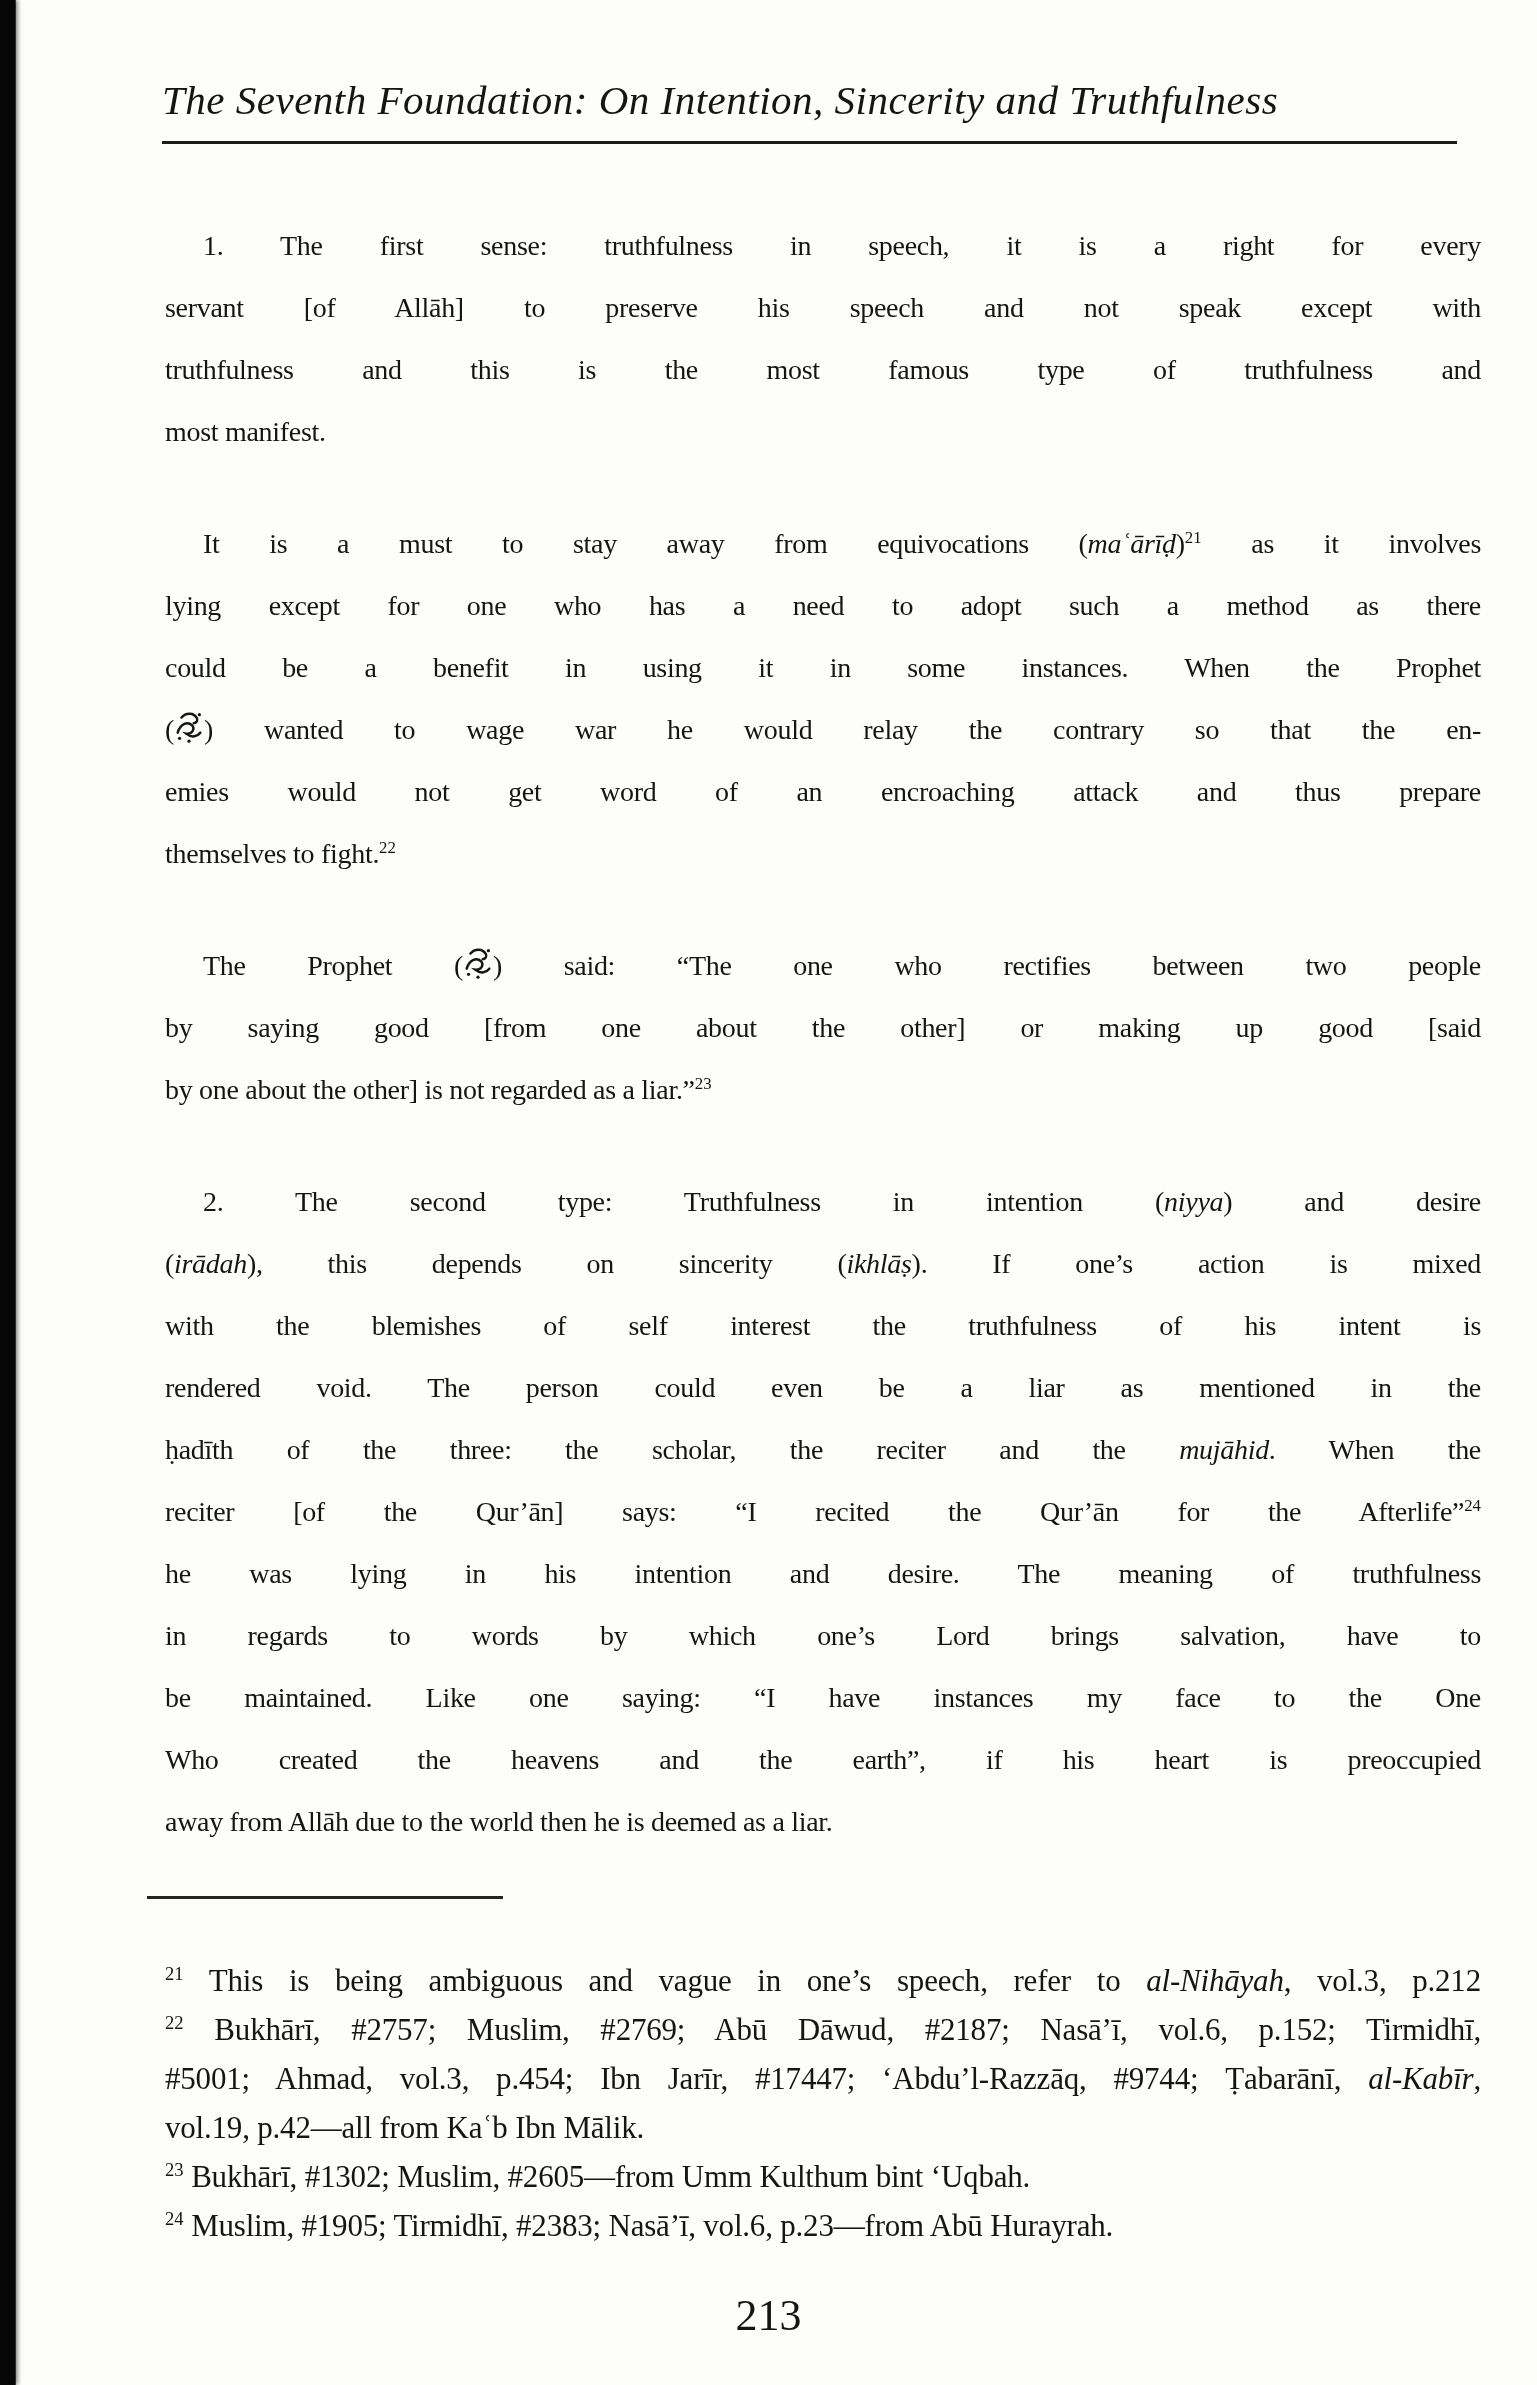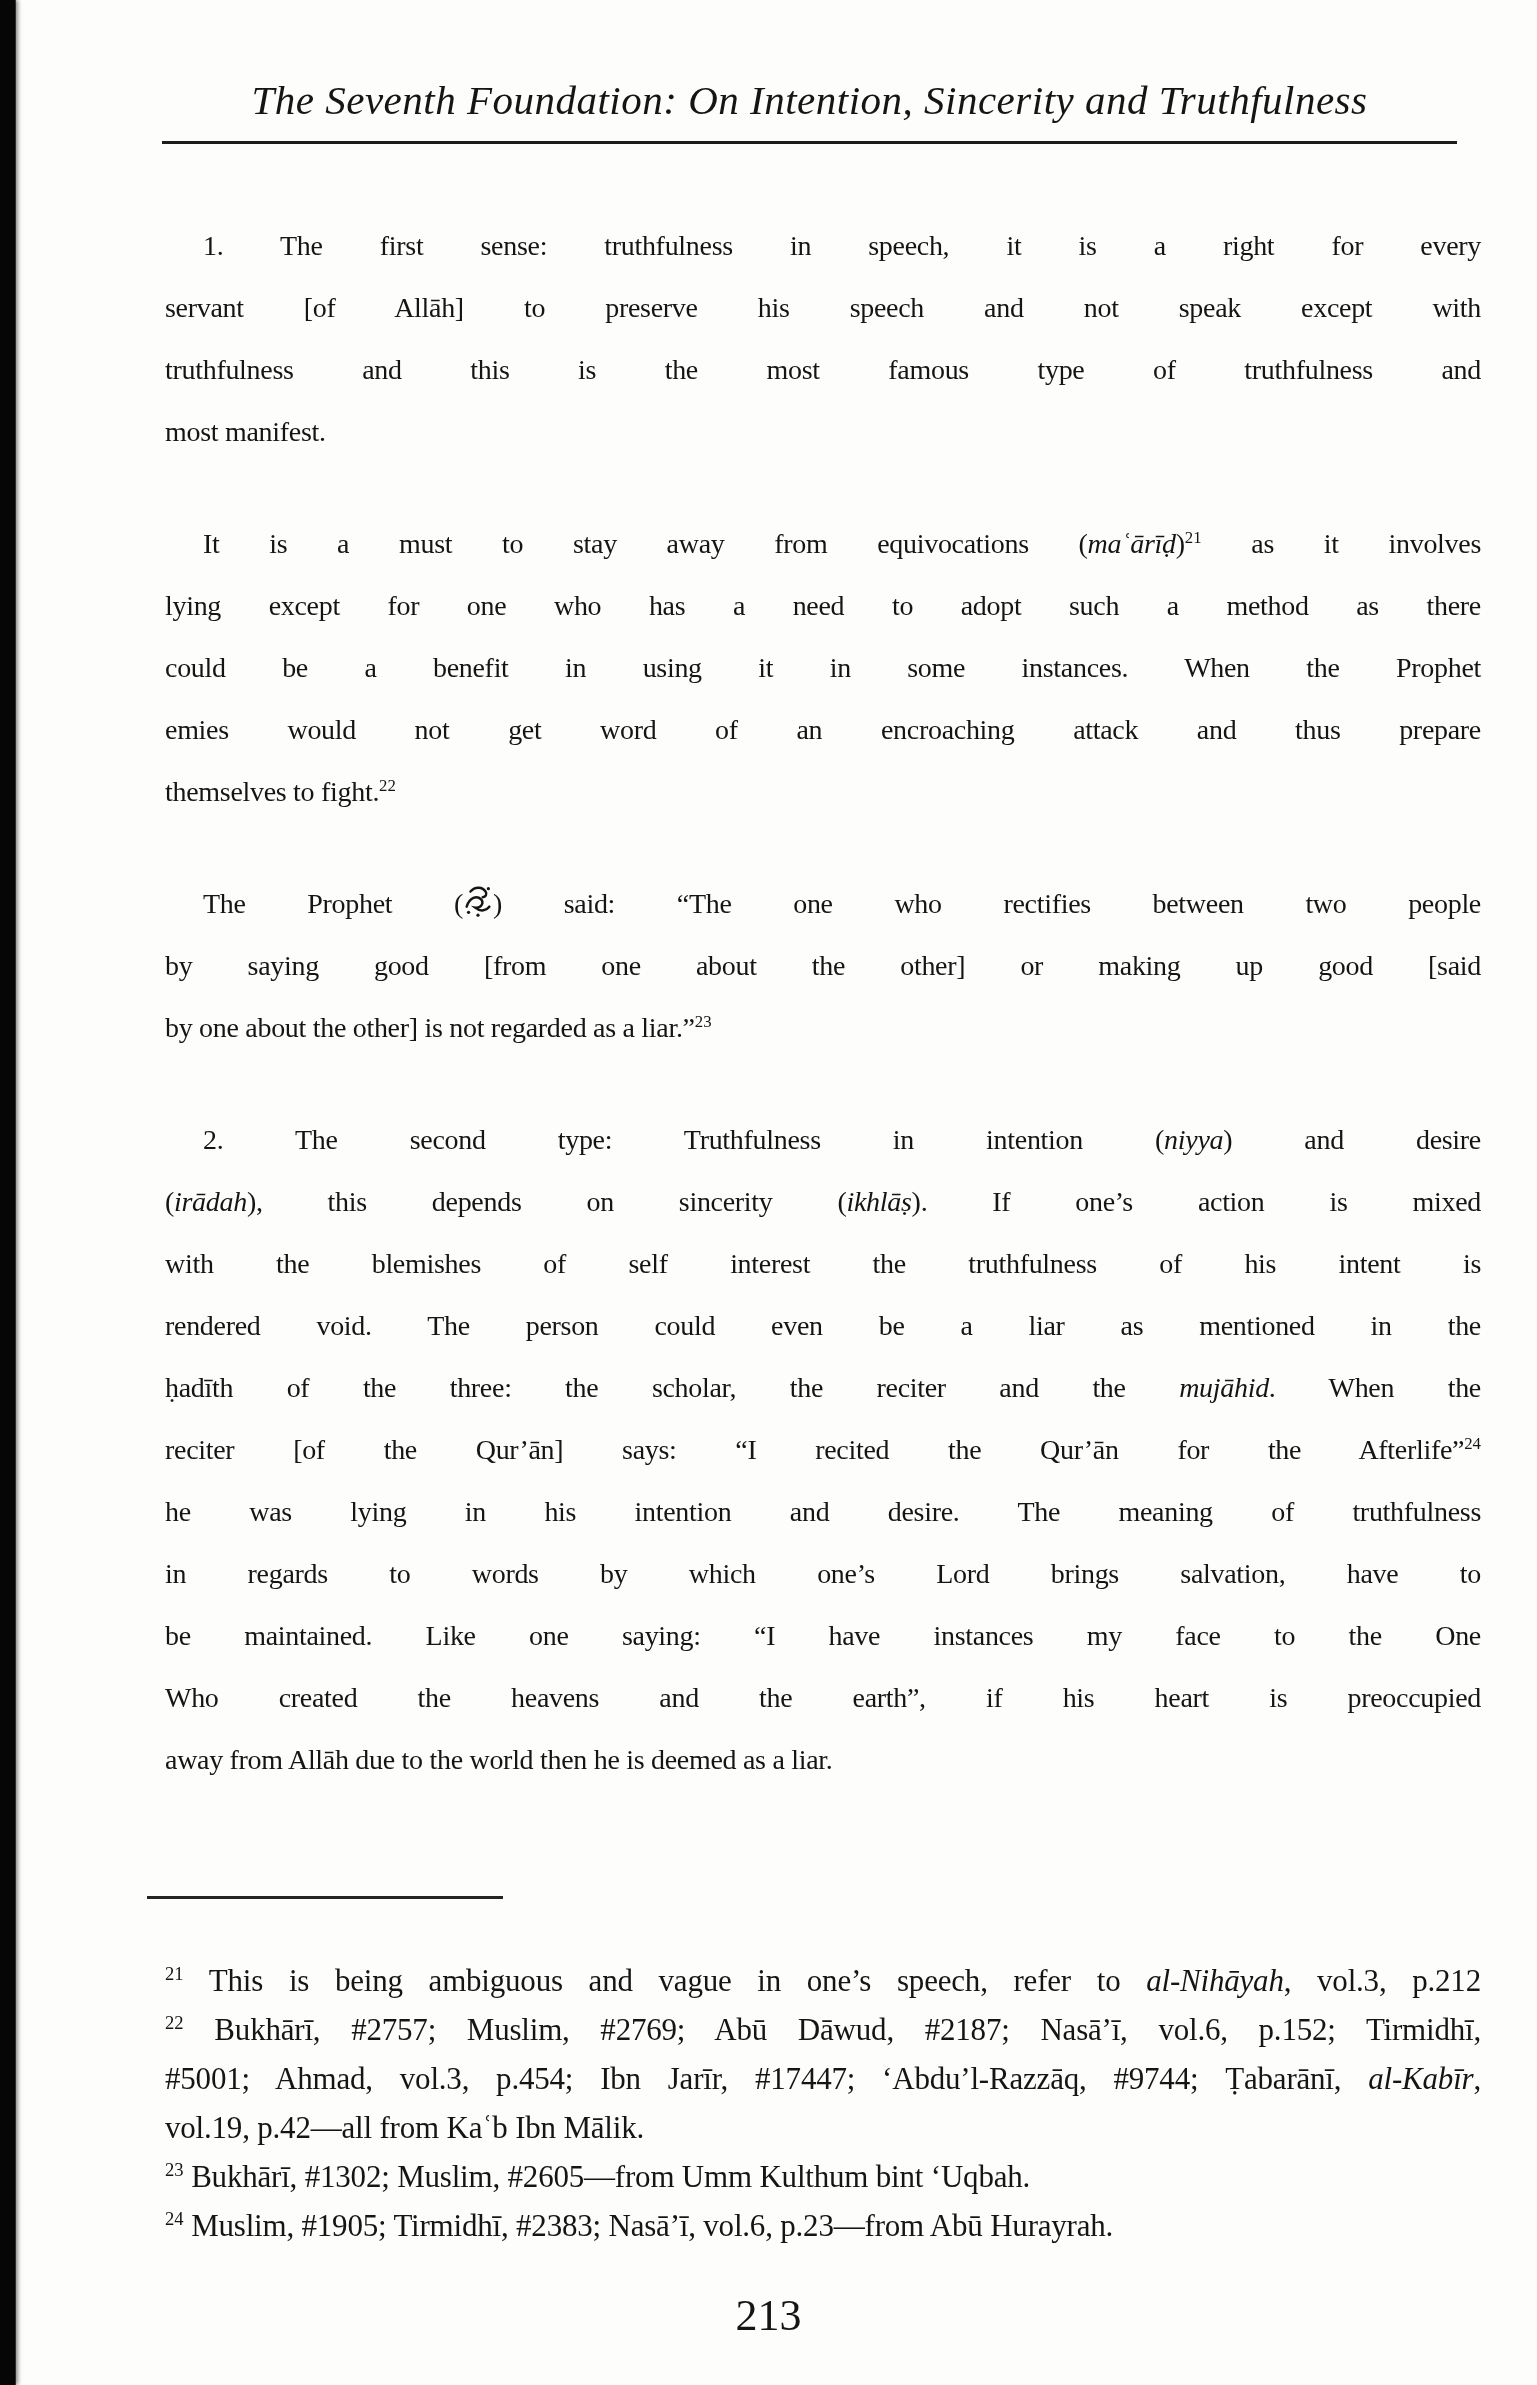--- a/index.html
+++ b/index.html
@@ -12,21 +12,21 @@
     color:#151515;
   }
   
   .edge-band{
     position:absolute;left:0;top:0;bottom:0;width:15px;
     background:#060606;
     box-shadow:3px 0 4px rgba(0,0,0,.45), 1px 0 0 rgba(0,0,0,.7);
   }
   .header-title{
     position:absolute;top:76px;left:162px;width:1295px;
-    text-align:center;
+    text-align:left;
     font-style:italic;
     font-size:41px;
     letter-spacing:.5px;
     white-space:nowrap;
   }
   .header-rule{
     position:absolute;top:141px;left:162px;width:1295px;height:3px;
     background:#1c1c1c;
   }
   .body-text{
@@ -71,20 +71,27 @@
       <div class="para">
         <div class="line just first">1. The first sense: truthfulness in speech, it is a right for every</div>
         <div class="line just">servant [of Allāh] to preserve his speech and not speak except with</div>
         <div class="line just">truthfulness and this is the most famous type of truthfulness and</div>
         <div class="line">most manifest.</div>
       </div>
       <div class="para">
         <div class="line just first">It is a must to stay away from equivocations (<i>maʿārīḍ</i>)<sup>21</sup> as it involves</div>
         <div class="line just">lying except for one who has a need to adopt such a method as there</div>
         <div class="line just">could be a benefit in using it in some instances. When the Prophet</div>
+        <div class="line just">(<svg viewBox="0 0 30 36" class="pbuh-svg">
+            <path d="M3 24 C6 14, 14 12, 18 16 C22 20, 18 26, 12 25 C18 30, 24 28, 27 24"></path>
+            <path d="M7 8 C12 2, 20 3, 23 8 C25 11, 23 14, 20 14"></path>
+            <circle cx="26" cy="5" r="1.7"></circle>
+            <circle cx="5" cy="30" r="1.7"></circle>
+            <circle cx="15" cy="33" r="1.7"></circle>
+          </svg>) wanted to wage war he would relay the contrary so that the en-</div>
         <div class="line just">emies would not get word of an encroaching attack and thus prepare</div>
         <div class="line">themselves to fight.<sup>22</sup></div>
       </div>
       <div class="para">
         <div class="line just first">The Prophet (<svg viewBox="0 0 30 36" class="pbuh-svg">
             <path d="M3 24 C6 14, 14 12, 18 16 C22 20, 18 26, 12 25 C18 30, 24 28, 27 24"></path>
             <path d="M7 8 C12 2, 20 3, 23 8 C25 11, 23 14, 20 14"></path>
             <circle cx="26" cy="5" r="1.7"></circle>
             <circle cx="5" cy="30" r="1.7"></circle>
             <circle cx="15" cy="33" r="1.7"></circle>

